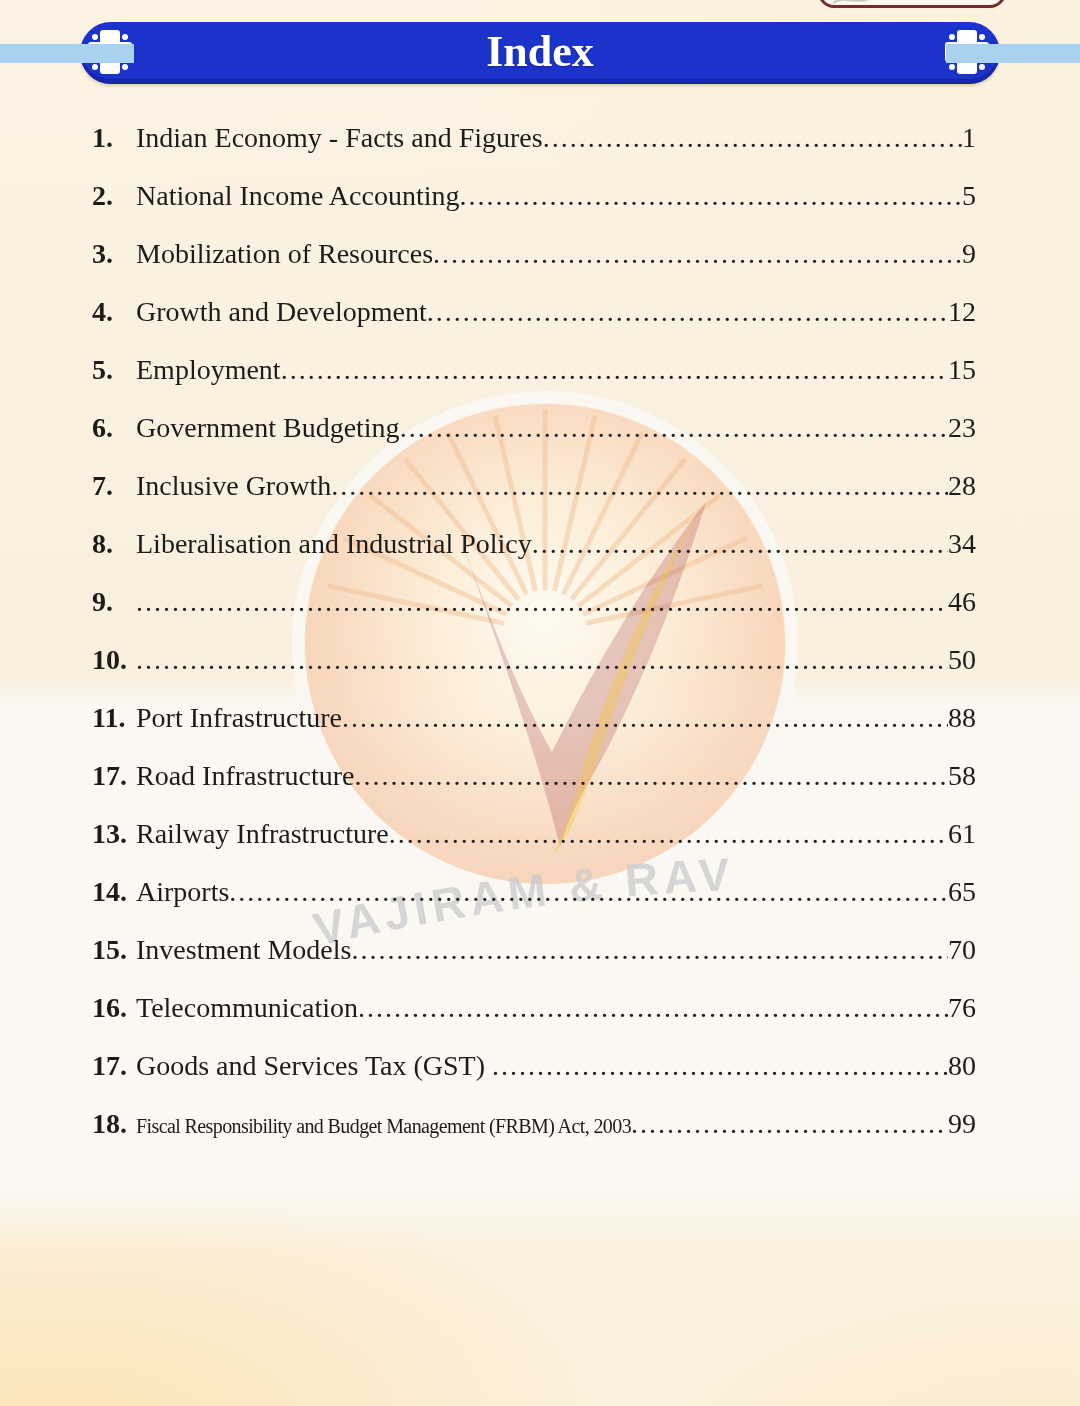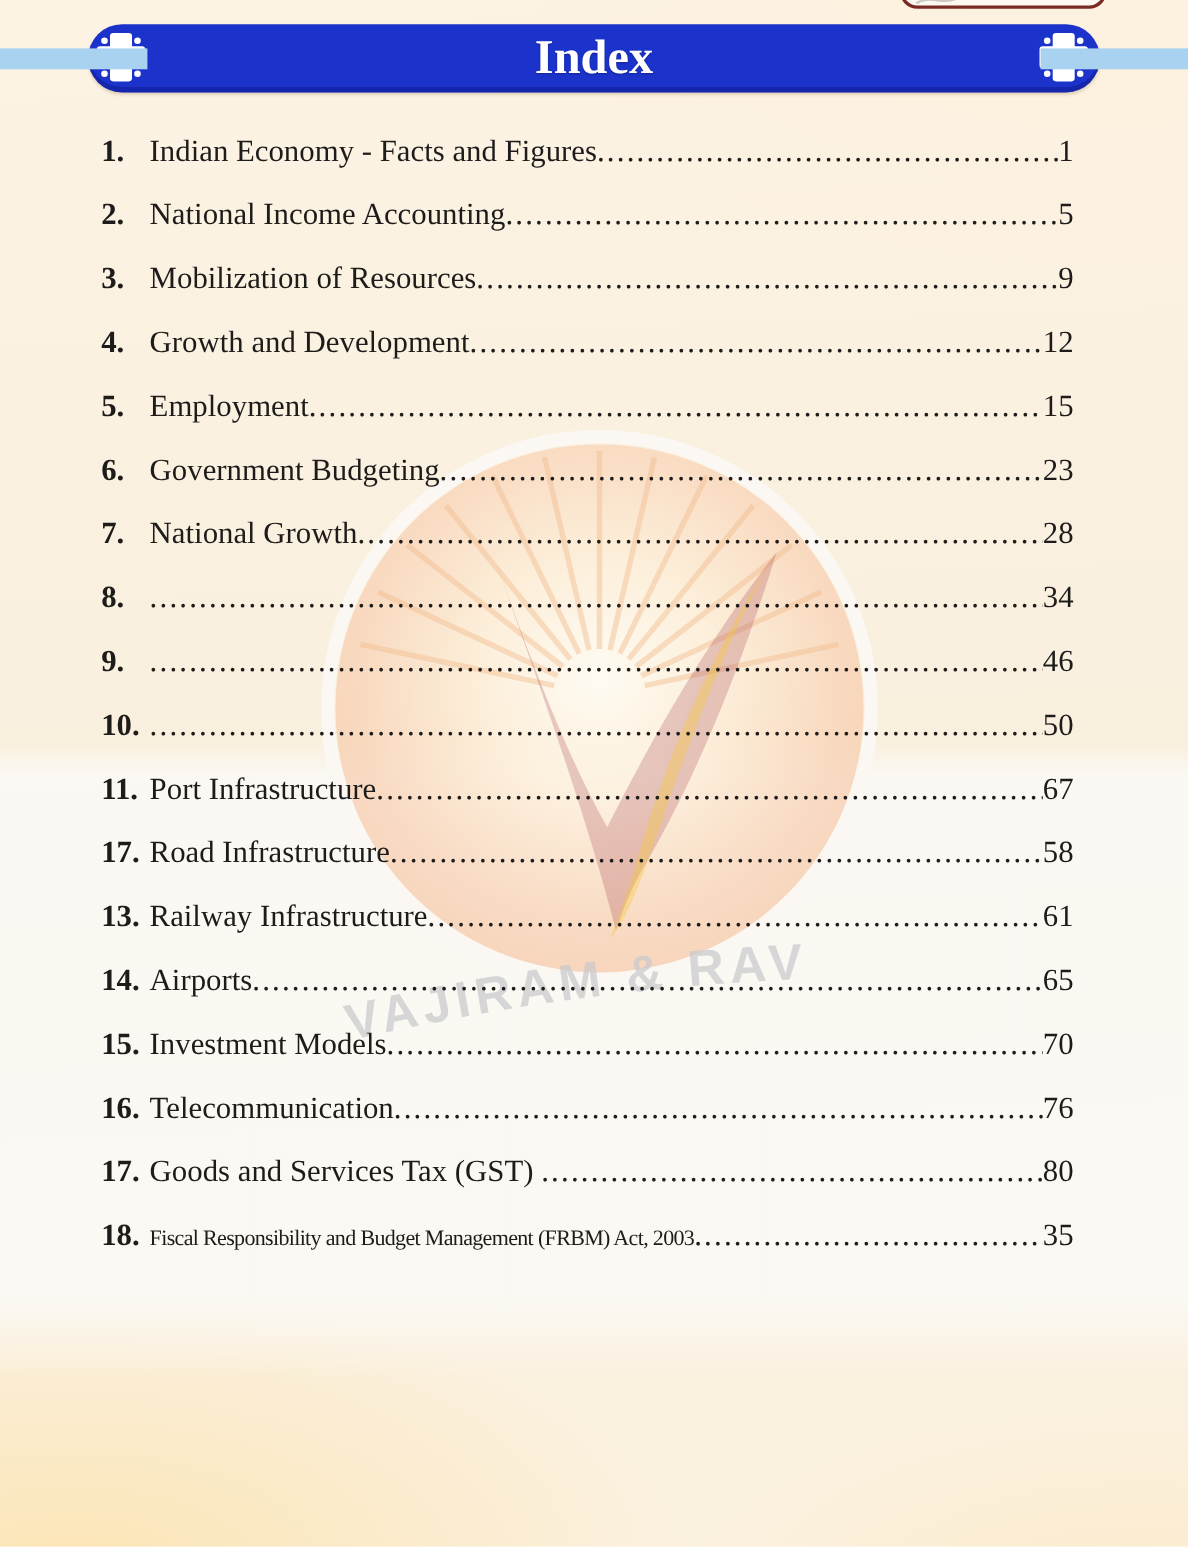--- a/index.html
+++ b/index.html
@@ -183,44 +183,45 @@
     <span class="page-no">15</span>
   </div>
       <div class="row">
     <span class="num">6.</span>
     <span class="title">Government Budgeting</span>
     <span class="dots">................................................................................................................................................................................................................................................</span>
     <span class="page-no">23</span>
   </div>
       <div class="row">
     <span class="num">7.</span>
-    <span class="title">National Growth</span>
+    <span class="title">Inclusive Growth</span>
     <span class="dots">................................................................................................................................................................................................................................................</span>
     <span class="page-no">28</span>
   </div>
       <div class="row">
     <span class="num">8.</span>
+    <span class="title">Liberalisation and Industrial Policy</span>
     <span class="dots">................................................................................................................................................................................................................................................</span>
     <span class="page-no">34</span>
   </div>
       <div class="row">
     <span class="num">9.</span>
     <span class="dots">................................................................................................................................................................................................................................................</span>
     <span class="page-no">46</span>
   </div>
       <div class="row">
     <span class="num">10.</span>
     <span class="dots">................................................................................................................................................................................................................................................</span>
     <span class="page-no">50</span>
   </div>
       <div class="row">
     <span class="num">11.</span>
     <span class="title">Port Infrastructure</span>
     <span class="dots">................................................................................................................................................................................................................................................</span>
-    <span class="page-no">67</span>
+    <span class="page-no">88</span>
   </div>
       <div class="row">
     <span class="num">17.</span>
     <span class="title">Road Infrastructure</span>
     <span class="dots">................................................................................................................................................................................................................................................</span>
     <span class="page-no">58</span>
   </div>
       <div class="row">
     <span class="num">13.</span>
     <span class="title">Railway Infrastructure</span>
@@ -248,16 +249,16 @@
       <div class="row">
     <span class="num">17.</span>
     <span class="title">Goods and Services Tax (GST) </span>
     <span class="dots">................................................................................................................................................................................................................................................</span>
     <span class="page-no">80</span>
   </div>
       <div class="row condensed">
     <span class="num">18.</span>
     <span class="title">Fiscal Responsibility and Budget Management (FRBM) Act, 2003</span>
     <span class="dots">................................................................................................................................................................................................................................................</span>
-    <span class="page-no">35</span>
+    <span class="page-no">99</span>
   </div>
     </div>
 </div>
 
 </body></html>

